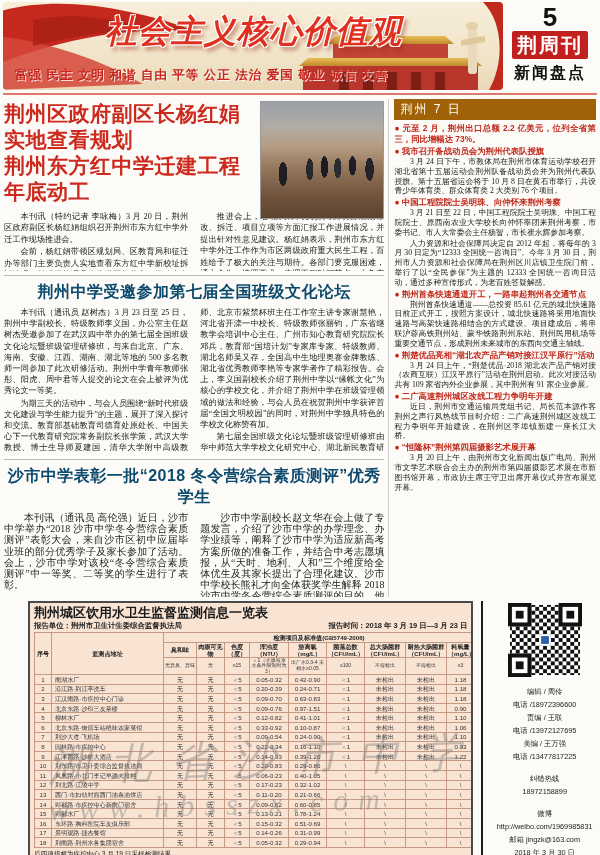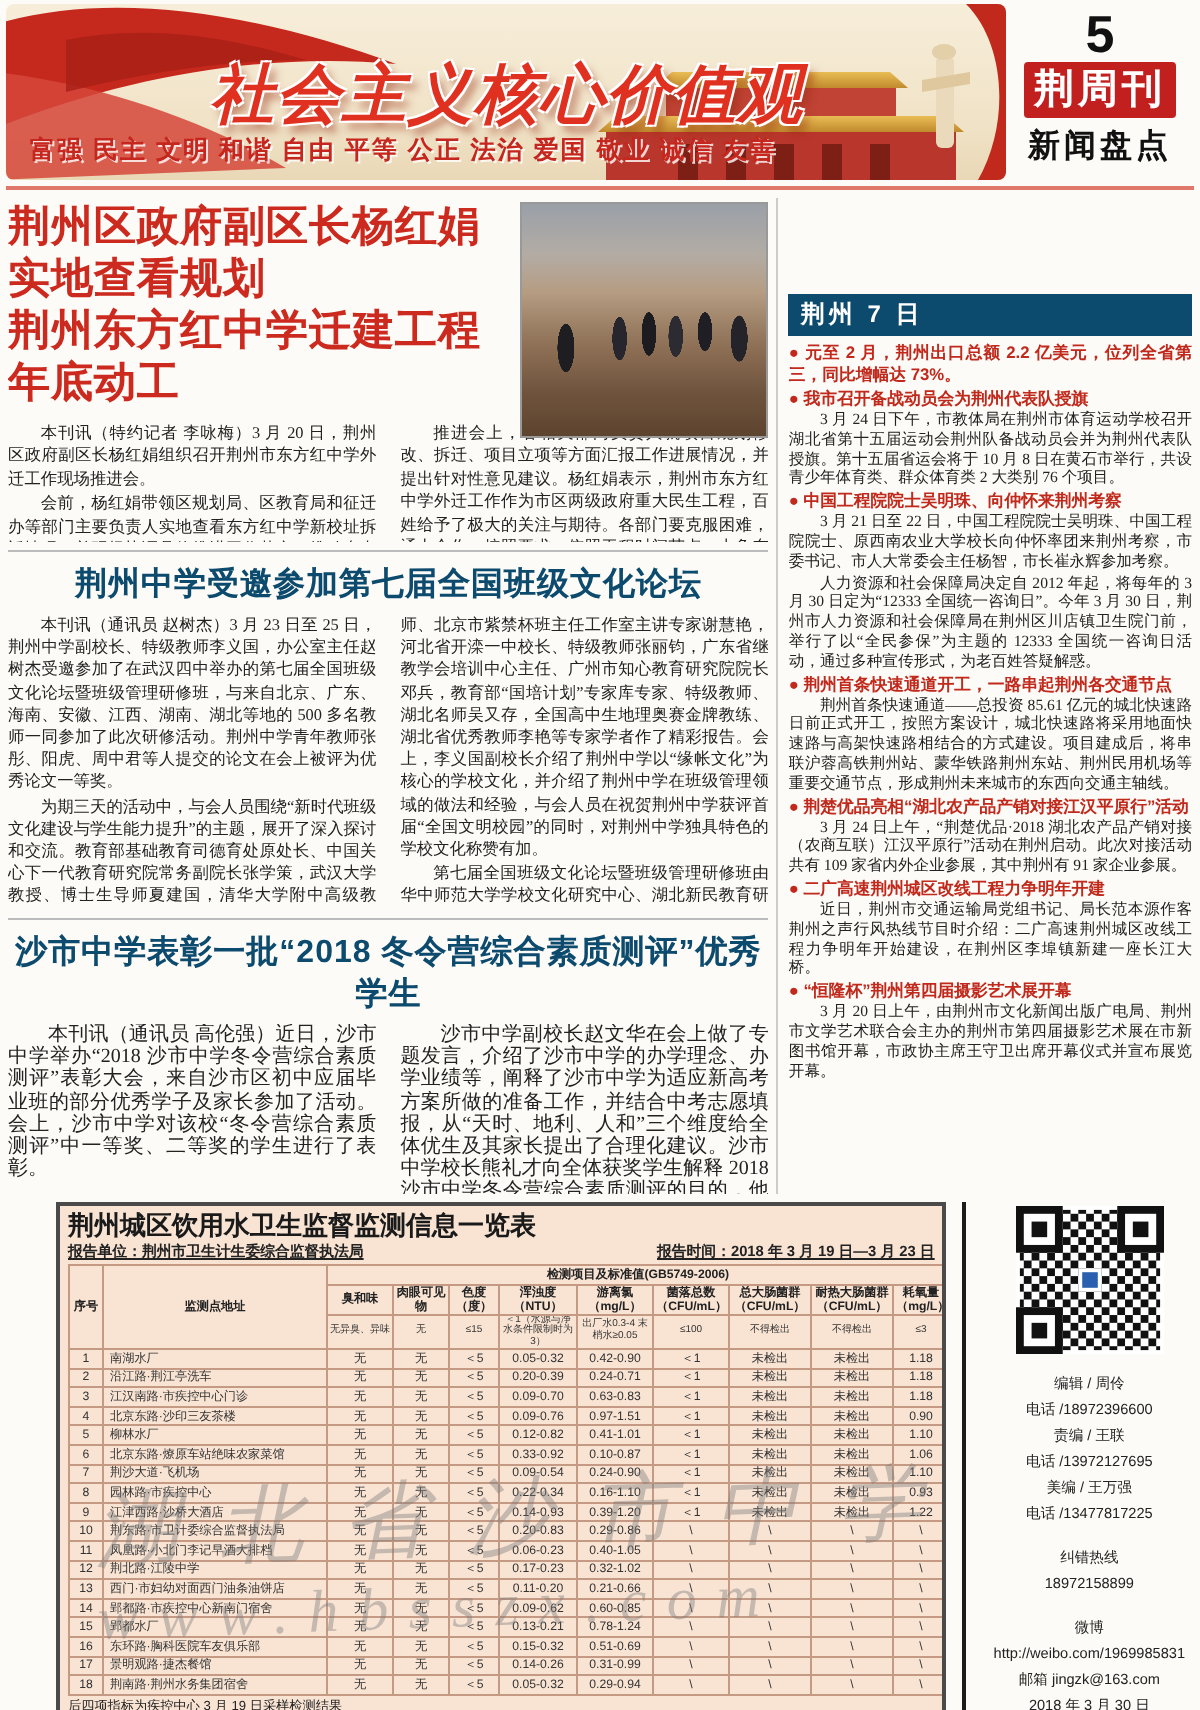--- a/index.html
+++ b/index.html
@@ -4,21 +4,21 @@
 <style>
   html,body{margin:0;padding:0;}
   body{width:600px;height:855px;overflow:hidden;background:#fdfbf7;
        font-family:"Liberation Serif","DejaVu Serif",serif;color:#222;}
   .page{position:relative;width:600px;height:855px;}
 
   
   .banner{display:flex;height:88px;margin:2px 3px 0 3px;}
   .banner-art{position:relative;flex:1;overflow:hidden;border-radius:4px;}
   .banner-art svg{position:absolute;left:0;top:0;}
-  .slogan{position:absolute;left:102px;top:24px;font-family:"Liberation Sans",sans-serif;
+  .slogan{position:absolute;left:102px;top:8px;font-family:"Liberation Sans",sans-serif;
           font-weight:bold;font-style:italic;font-size:32px;letter-spacing:1px;color:#e03020;
           text-shadow:1px 1px 0 #fff,-1px -1px 0 #fff,1px -1px 0 #fff,-1px 1px 0 #fff,3px 4px 4px rgba(150,40,15,.55);
           white-space:nowrap;}
   .values{position:absolute;left:12px;bottom:6px;font-family:"Liberation Sans",sans-serif;
           font-weight:bold;font-size:12.5px;color:#c5261d;letter-spacing:1px;white-space:nowrap;
           text-shadow:1px 1px 0 rgba(255,255,255,.8);text-align:center;}
   .banner-right{width:94px;display:flex;flex-direction:column;align-items:center;padding-top:1px;}
   .page-num{font-family:"Liberation Sans",sans-serif;font-size:26px;font-weight:bold;line-height:28px;color:#111;}
   .masthead{background:#c21f1f;color:#fff;font-family:"Liberation Sans",sans-serif;
             font-weight:bold;font-size:20px;line-height:26px;padding:1px 5px;letter-spacing:2px;border-radius:2px;}
@@ -51,35 +51,35 @@
       linear-gradient(180deg,#9aa0a8 0%,#b3aca4 22%,#b59c82 38%,#8f7257 60%,#6f523c 82%,#5d442f 100%);}
 
   
   .a2,.a3{overflow:hidden;}
   .a2 h2,.a3 h2{margin:2px 0 4px 0;text-align:center;font-family:"Liberation Sans",sans-serif;
         font-size:16px;color:#0c4a6e;font-weight:bold;letter-spacing:0.5px;}
   .a2 .body{column-count:2;column-gap:12px;height:148px;overflow:hidden;font-size:8.2px;line-height:11.2px;}
   .a3 .body{column-count:2;column-gap:12px;height:100px;overflow:hidden;font-size:10px;line-height:11.2px;}
 
   
-  .digest-bar{background:#0c4a6e;color:#fff;font-family:"Liberation Sans",sans-serif;
-              font-weight:bold;font-size:12px;padding:2px 6px;margin-bottom:3px;letter-spacing:2px;margin-top:48px;}
+  .digest-bar{background:#a16207;color:#fff;font-family:"Liberation Sans",sans-serif;
+              font-weight:normal;font-size:12px;padding:2px 6px;margin-bottom:3px;letter-spacing:2px;}
   .d-item{margin-bottom:1px;}
   .d-head{font-family:"Liberation Sans",sans-serif;font-weight:bold;font-size:8.4px;
           line-height:11px;color:#c0291c;text-align:justify;}
   .d-body{margin:0;text-indent:2em;text-align:justify;font-size:7.8px;line-height:9.8px;color:#222;}
 
   
   .bottom{display:flex;margin:4px 0 0 28px;height:258px;}
   .table-wrap{position:relative;width:462px;border:2px solid #4a4a4a;background:#f9e4d4;
               padding:2px 4px;overflow:hidden;}
   .t-title{text-align:left;font-family:"Liberation Sans",sans-serif;font-weight:bold;
            font-size:13px;color:#1a1a1a;line-height:16px;}
   .t-info{display:flex;justify-content:space-between;font-family:"Liberation Sans",sans-serif;
-          font-weight:bold;font-size:7.4px;line-height:10px;color:#222;margin-bottom:1px;text-decoration:underline;}
+          font-weight:bold;font-size:7.4px;line-height:10px;color:#222;margin-bottom:1px;}
   table.water{border-collapse:collapse;width:100%;table-layout:fixed;}
   .water th,.water td{border:1px solid #c49a84;font-family:"Liberation Sans",sans-serif;
       font-size:6.1px;line-height:7px;padding:0 1px;text-align:center;color:#333;height:8.6px;overflow:hidden;}
   .water thead th{font-weight:bold;color:#222;}
   .water td.addr{text-align:left;padding-left:3px;}
   .water td.std{font-size:5px;line-height:5.5px;}
   .t-note{font-family:"Liberation Sans",sans-serif;font-size:6.6px;line-height:9px;color:#222;margin-top:1px;}
   .watermark{position:absolute;left:18px;top:132px;z-index:3;pointer-events:none;
              color:rgba(125,125,125,.42);font-style:italic;transform:rotate(-2deg);}
   .watermark .w1{font-size:42px;letter-spacing:20px;line-height:48px;white-space:nowrap;}

